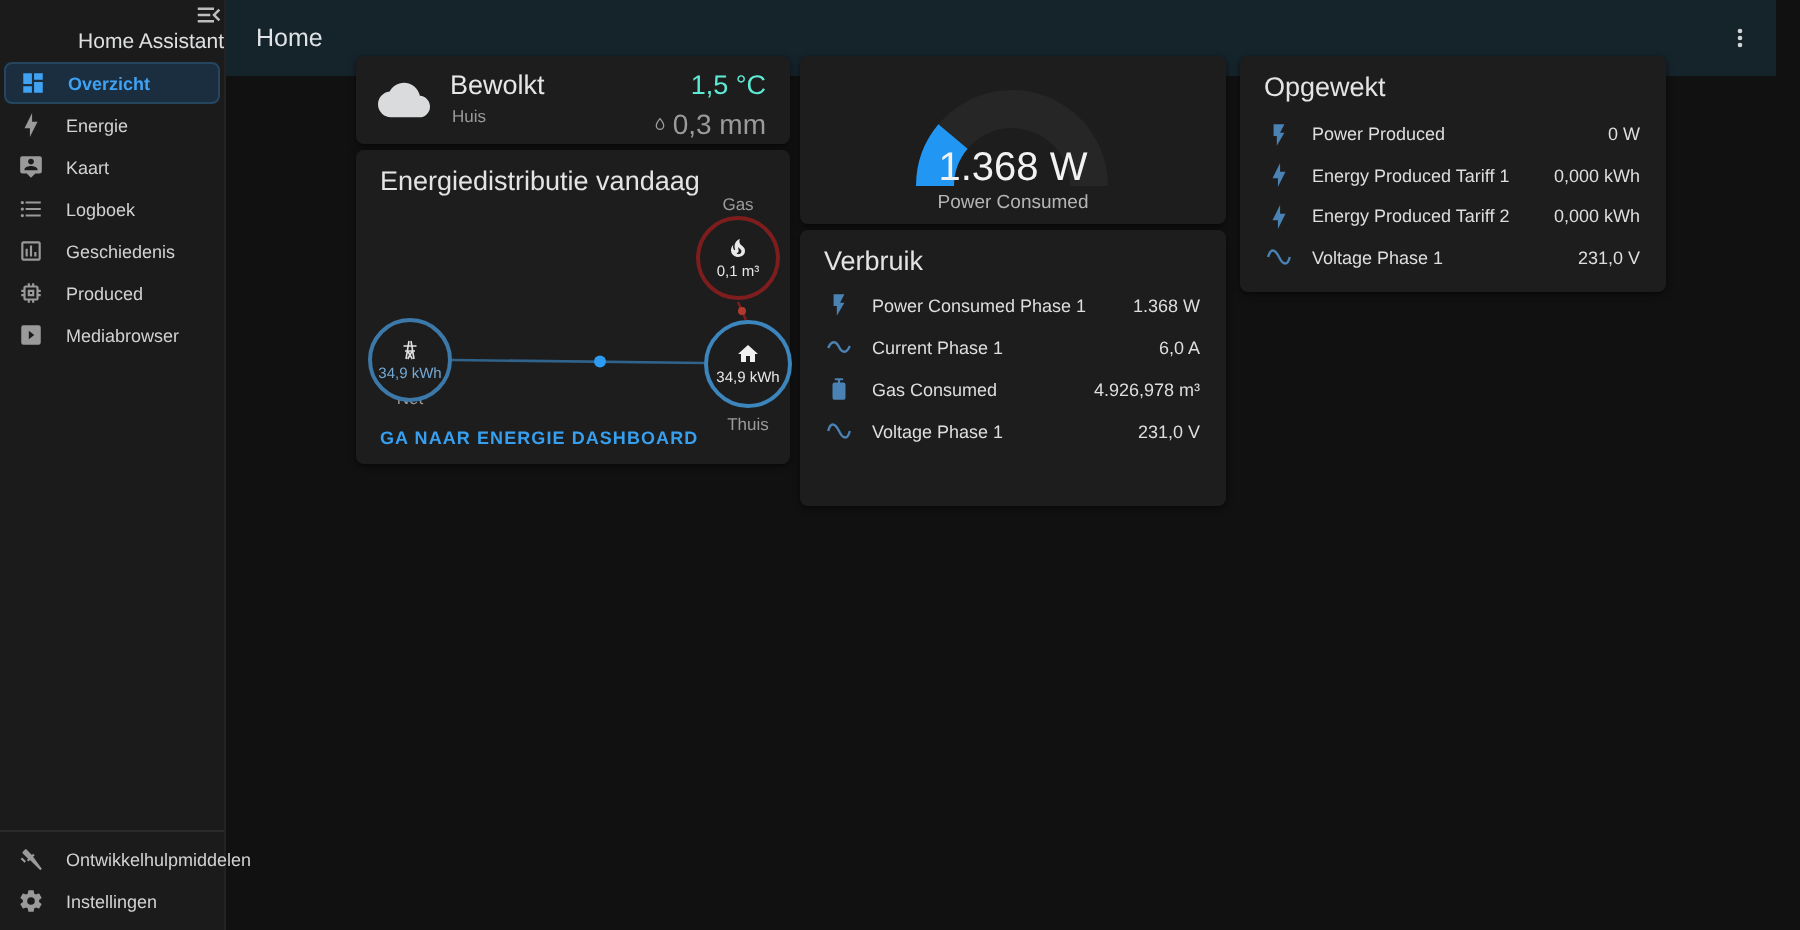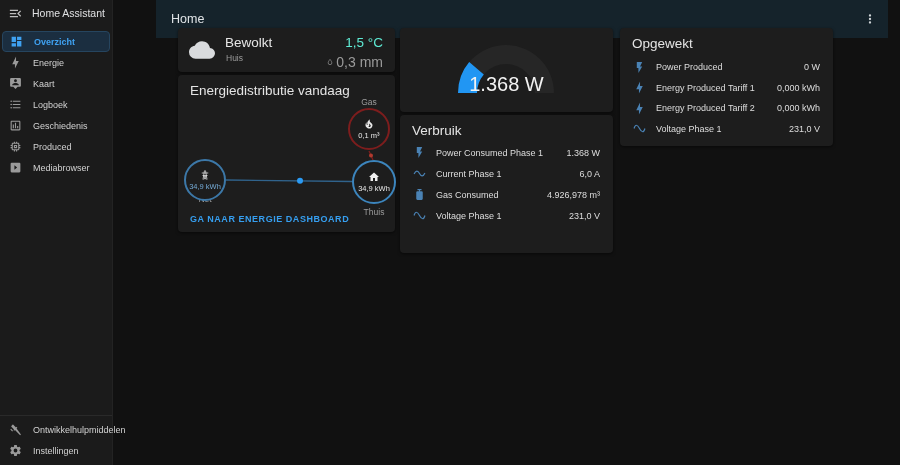--- a/index.html
+++ b/index.html
@@ -2,27 +2,27 @@
 <html><head>
 <meta charset="utf-8">
 <style>
   html,body{margin:0;padding:0;background:#111;width:900px;height:465px;overflow:hidden;
     font-family:"Liberation Sans", sans-serif;-webkit-font-smoothing:antialiased;}
   *{box-sizing:border-box;}
   .abs{position:absolute;}
 
   
   .topbar{position:absolute;left:113px;top:0;right:12px;height:38px;background:#15232b;
-    display:flex;align-items:center;color:#dfe3e6;margin-left:43px;}
+    display:flex;align-items:center;color:#dfe3e6;}
   .topbar-title{font-size:12.5px;margin-left:15px;font-weight:400;}
   .kebab{margin-left:auto;margin-right:10px;width:16px;height:16px;display:flex;align-items:center;justify-content:center;cursor:pointer;}
 
   
   .sidebar{position:absolute;left:0;top:0;width:113px;height:465px;background:#1b1b1b;border-right:1px solid #232323;}
-  .sb-header{height:26px;display:flex;align-items:center;color:#dfe0e2;}
+  .sb-header{height:26px;display:flex;align-items:flex-end;color:#dfe0e2;flex-direction:column;}
   .sb-toggle{width:15px;height:15px;margin-left:8px;display:flex;align-items:center;cursor:pointer;}
   .sb-title{font-size:10.5px;margin-left:9px;font-weight:400;white-space:nowrap;}
   .sb-items{margin-top:5px;}
   .sb-item{height:21px;margin:0 2px;border-radius:4px;display:flex;align-items:center;padding-left:7px;cursor:pointer;}
   .sb-item .ic{width:13px;height:13px;flex:0 0 13px;color:#9a9a9a;}
   .sb-item .lbl{margin-left:11px;font-size:9px;color:#d2d2d2;white-space:nowrap;}
   .sb-item.active{background:#1b2e40;border:1px solid #26455f;}
   .sb-item.active .ic{color:#3fa2f2;}
   .sb-item.active .lbl{color:#3fa2f2;font-weight:bold;}
   .sb-bottom{position:absolute;left:0;right:0;bottom:4px;border-top:1px solid #2a2a2a;padding-top:3px;}
@@ -233,20 +233,21 @@
 
   <a class="energy-link">GA NAAR ENERGIE DASHBOARD</a>
 </section>
 
 <section class="card" id="gauge">
   <svg class="abs" style="left:0;top:0;" width="213" height="84" viewBox="0 0 213 84">
     <path d="M 58 65 A 48 48 0 0 1 154 65 L 135 65 A 29 29 0 0 0 77 65 Z" fill="#262626"></path>
     <path d="M 58 65 A 48 48 0 0 1 69.2 34.1 L 83.8 46.4 A 29 29 0 0 0 77 65 Z" fill="#2196f3"></path>
   </svg>
   <span class="g-value">1.368 W</span>
+  <span class="g-label">Power Consumed</span>
 </section>
 
 <section class="card" id="verbruik">
   <span class="card-title">Verbruik</span>
   <div class="rows">
     <div class="erow">
       <span class="ic">
           <svg viewBox="0 0 24 24" width="13" height="13" fill="currentColor">
             <path d="M7,2V13H10V22L17,10H13L17,2H7Z"></path>
           </svg>

